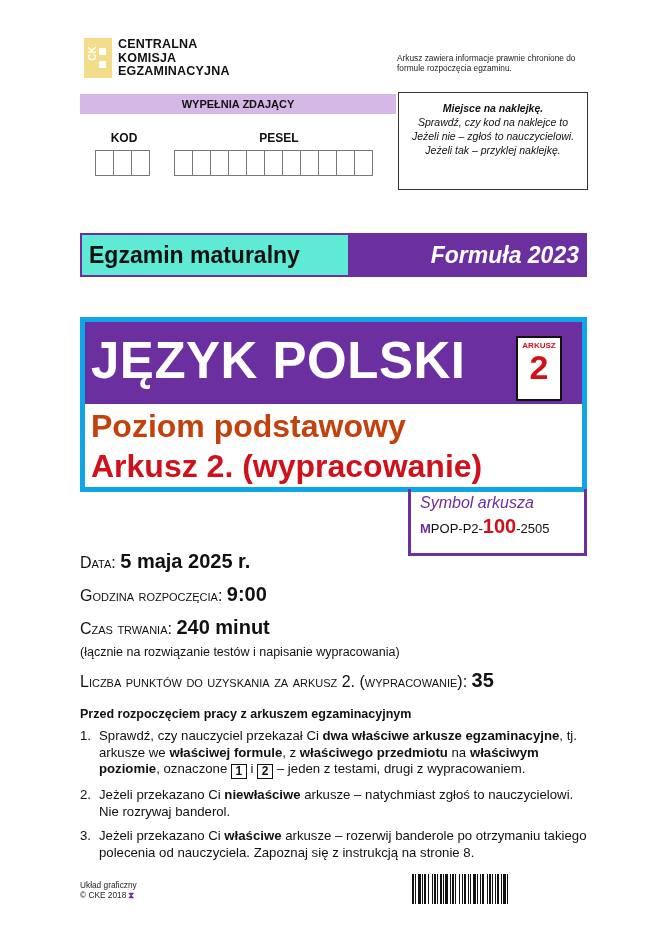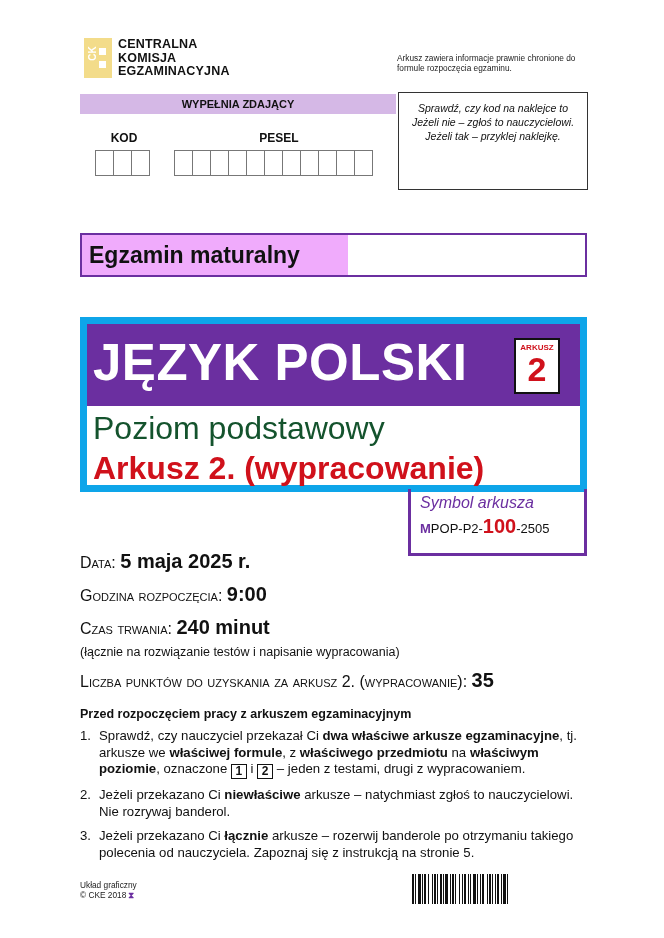--- a/index.html
+++ b/index.html
@@ -28,31 +28,31 @@
   .pesel-boxes { left: 174px; top: 150px; }
 
   
   .sticker { left: 398px; top: 92px; width: 190px; height: 98px; border: 1.5px solid #333; text-align: center; font-style: italic; font-size: 10.5px; line-height: 14px; padding-top: 8px; }
   .sticker .t1 { font-weight: bold; }
   .sticker .code { font-style: normal; font-weight: bold; color: #d0111b; font-size: 13.5px; line-height: 17px; }
   .sticker .dot { color: #111; font-style: normal; }
 
   
   .banner { left: 80px; top: 233px; width: 507px; height: 44px; border: 2px solid #6b2fa0; display: flex; }
-  .banner-left { width: 266px; height: 100%; background: #f0abfc; font-size: 23px; font-weight: bold; line-height: 40px; padding-left: 7px; }
+  .banner-left { width: 266px; height: 100%; background: #5eead4; font-size: 23px; font-weight: bold; line-height: 40px; padding-left: 7px; }
   .banner-right { flex: 1; height: 100%; background: #6b2fa0; color: #fff; font-size: 23px; font-weight: bold; font-style: italic; text-align: right; line-height: 40px; padding-right: 6px; }
 
   
-  .subject { left: 80px; top: 317px; width: 507px; height: 175px; border: 7px solid #0ea5e9; }
+  .subject { left: 80px; top: 317px; width: 507px; height: 175px; border: 5px solid #0ea5e9; }
   .subject-top { height: 82px; background: #6b2fa0; position: relative; }
   .subject-title { position: absolute; left: 6px; top: 8px; color: #fff; font-size: 51px; font-weight: bold; letter-spacing: 0.5px; line-height: 62px; }
-  .arkusz-badge { position: absolute; right: 20px; top: 14px; width: 46px; height: 56px; background: #fff; border: 2px solid #111; text-align: center; }
+  .arkusz-badge { position: absolute; right: 20px; top: 14px; width: 46px; height: 65px; background: #fff; border: 2px solid #111; text-align: center; }
   .arkusz-badge .lbl { font-size: 8px; font-weight: bold; color: #d0111b; line-height: 11px; padding-top: 2px; }
   .arkusz-badge .num { font-size: 34px; font-weight: bold; color: #d0111b; line-height: 32px; }
-  .level { position: absolute; left: 6px; top: 85px; font-size: 32px; font-weight: normal; color: #14532d; line-height: 38px; }
+  .level { position: absolute; left: 6px; top: 85px; font-size: 32px; font-weight: bold; color: #c2410c; line-height: 38px; }
   .sheet-title { position: absolute; left: 6px; top: 124px; font-size: 32px; font-weight: bold; color: #d0111b; line-height: 40px; }
 
   .symbol { left: 408px; top: 489px; width: 179px; height: 67px; border: 3px solid #6b2fa0; border-top: none; padding-left: 9px; }
   .symbol .lbl { font-size: 16px; font-style: italic; color: #6b2fa0; line-height: 24px; padding-top: 2px; }
   .symbol .code { font-size: 13px; line-height: 22px; color: #111; }
   .symbol .code .m { color: #6b2fa0; font-weight: bold; }
   .symbol .code .big { color: #d0111b; font-weight: bold; font-size: 20px; }
 
   
   .info { left: 80px; font-size: 16px; }
@@ -112,27 +112,29 @@
   <div class="cell"></div>
   <div class="cell"></div>
   <div class="cell"></div>
   <div class="cell"></div>
   <div class="cell"></div>
   <div class="cell"></div>
   <div class="cell"></div>
 </div>
 
 <div class="abs sticker">
+  <div class="t1">Miejsce na naklejkę.</div>
   <div>Sprawdź, czy kod na naklejce to</div>
   <div>Jeżeli nie – zgłoś to nauczycielowi.</div>
   <div>Jeżeli tak – przyklej naklejkę.</div>
 </div>
 
 <div class="abs banner">
   <div class="banner-left">Egzamin maturalny</div>
+  <div class="banner-right">Formuła 2023</div>
 </div>
 
 <div class="abs subject">
   <div class="subject-top">
     <div class="subject-title">JĘZYK POLSKI</div>
     <div class="arkusz-badge">
       <div class="lbl">ARKUSZ</div>
       <div class="num">2</div>
     </div>
   </div>
@@ -169,21 +171,21 @@
   <li>
     <span class="n">1.</span>
     <span>Sprawdź, czy nauczyciel przekazał Ci </span><b>dwa właściwe arkusze egzaminacyjne</b><span>, tj. arkusze we </span><b>właściwej formule</b><span>, z </span><b>właściwego przedmiotu</b><span> na </span><b>właściwym poziomie</b><span>, oznaczone </span><span class="boxnum">1</span><span> i </span><span class="boxnum">2</span><span> – jeden z testami, drugi z wypracowaniem.</span>
   </li>
   <li>
     <span class="n">2.</span>
     <span>Jeżeli przekazano Ci </span><b>niewłaściwe</b><span> arkusze – natychmiast zgłoś to nauczycielowi. Nie rozrywaj banderol.</span>
   </li>
   <li>
     <span class="n">3.</span>
-    <span>Jeżeli przekazano Ci </span><b>łącznie</b><span> arkusze – rozerwij banderole po otrzymaniu takiego polecenia od nauczyciela. Zapoznaj się z instrukcją na stronie 5.</span>
+    <span>Jeżeli przekazano Ci </span><b>właściwe</b><span> arkusze – rozerwij banderole po otrzymaniu takiego polecenia od nauczyciela. Zapoznaj się z instrukcją na stronie 8.</span>
   </li>
 </ol>
 
 <div class="abs footer-credit">
   <div>Układ graficzny</div>
   <div><span>© CKE 2018</span><span class="hg">⧗</span></div>
 </div>
 
 <div class="abs barcode" id="barcode">
     <span style="width: 2px; background: rgb(17, 17, 17);"></span>

